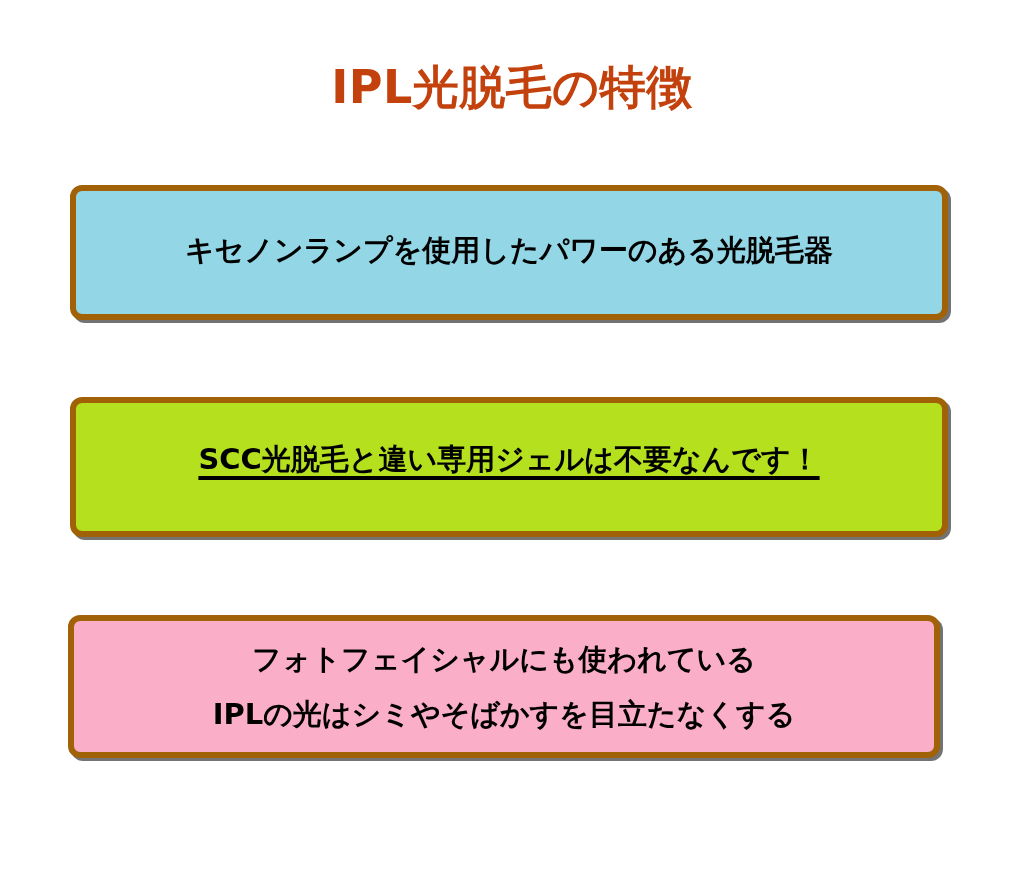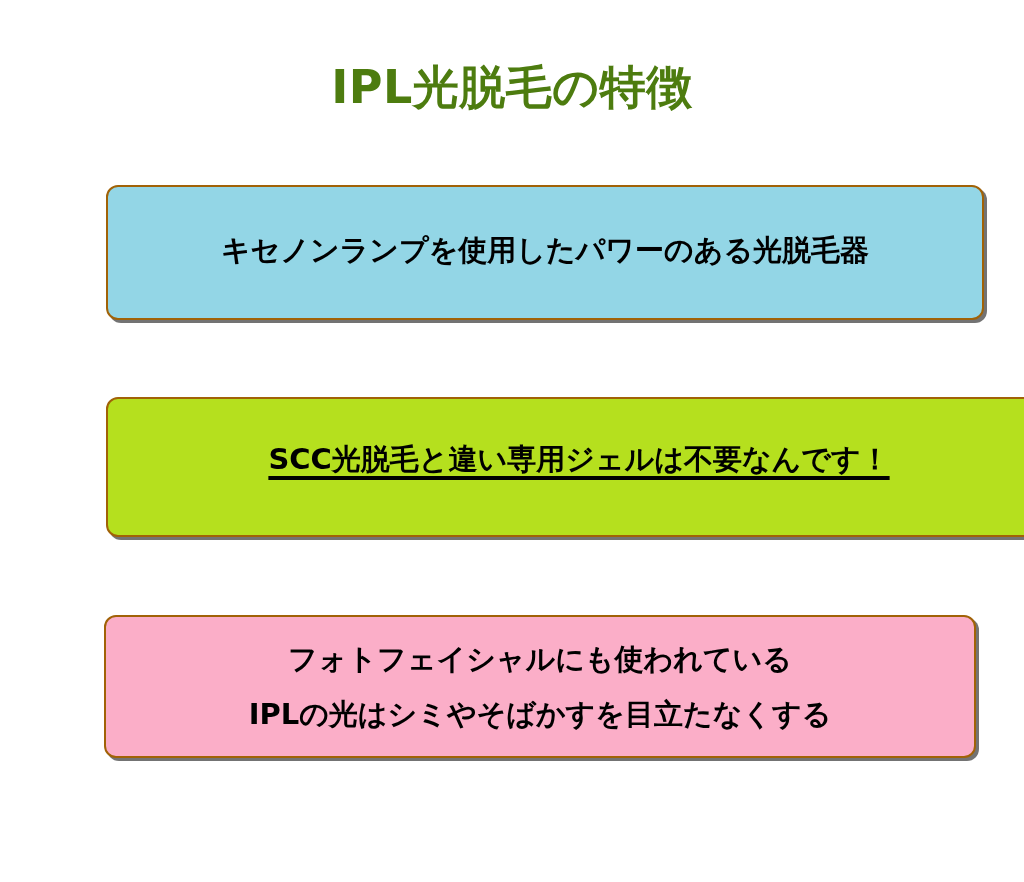--- a/index.html
+++ b/index.html
@@ -26,39 +26,38 @@
   }
 
   .slide-title {
     position: absolute;
     left: 0;
     top: 62px;
     width: 1024px;
     text-align: center;
     font-size: 46px;
     font-weight: bold;
-    color: #4d7c0f;
+    color: #c2410c;
     letter-spacing: 0.5px;
     line-height: 1.1;
     white-space: nowrap;
   }
 
   .callout {
     position: absolute;
     box-sizing: border-box;
-    border: 2px solid #a16207;
+    border: 6px solid #a16207;
     border-radius: 12px;
     display: flex;
     flex-direction: column;
     align-items: center;
     justify-content: center;
     color: #000000;
     font-weight: bold;
     box-shadow: 3px 3px 0 rgba(0, 0, 0, 0.55);
-    margin-left: 36px;
   }
 
   .callout .line {
     display: block;
     white-space: nowrap;
     text-align: center;
   }
 
   #box-blue {
     left: 70px;
@@ -69,21 +68,21 @@
     font-size: 29px;
   }
 
   #box-blue .line {
     transform: translateY(-2px);
   }
 
   #box-green {
     left: 70px;
     top: 397px;
-    width: 946px;
+    width: 878px;
     height: 140px;
     background: #b5e01e;
     font-size: 29px;
   }
 
   #box-green .line {
     text-decoration: underline;
     text-decoration-thickness: 4px;
     text-underline-offset: 7px;
     transform: translateY(-7px);

